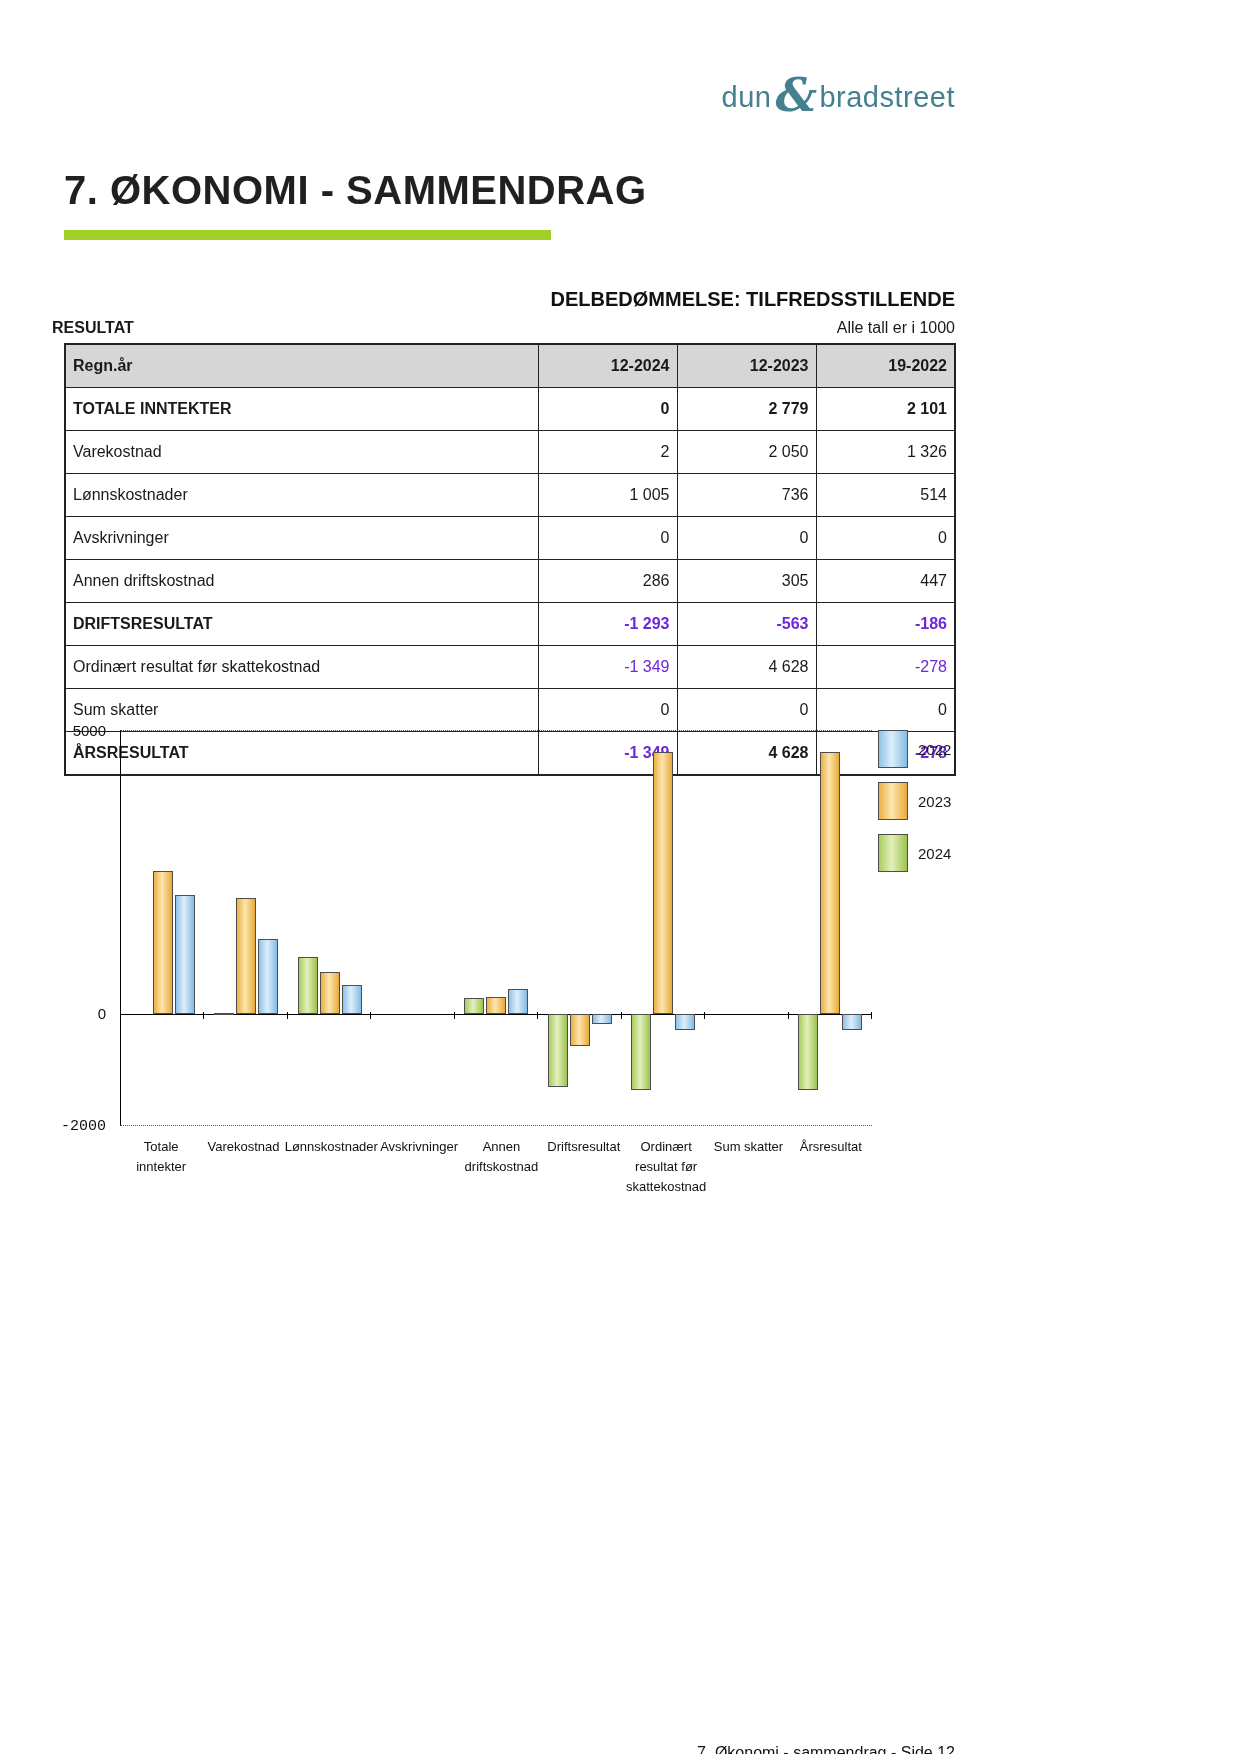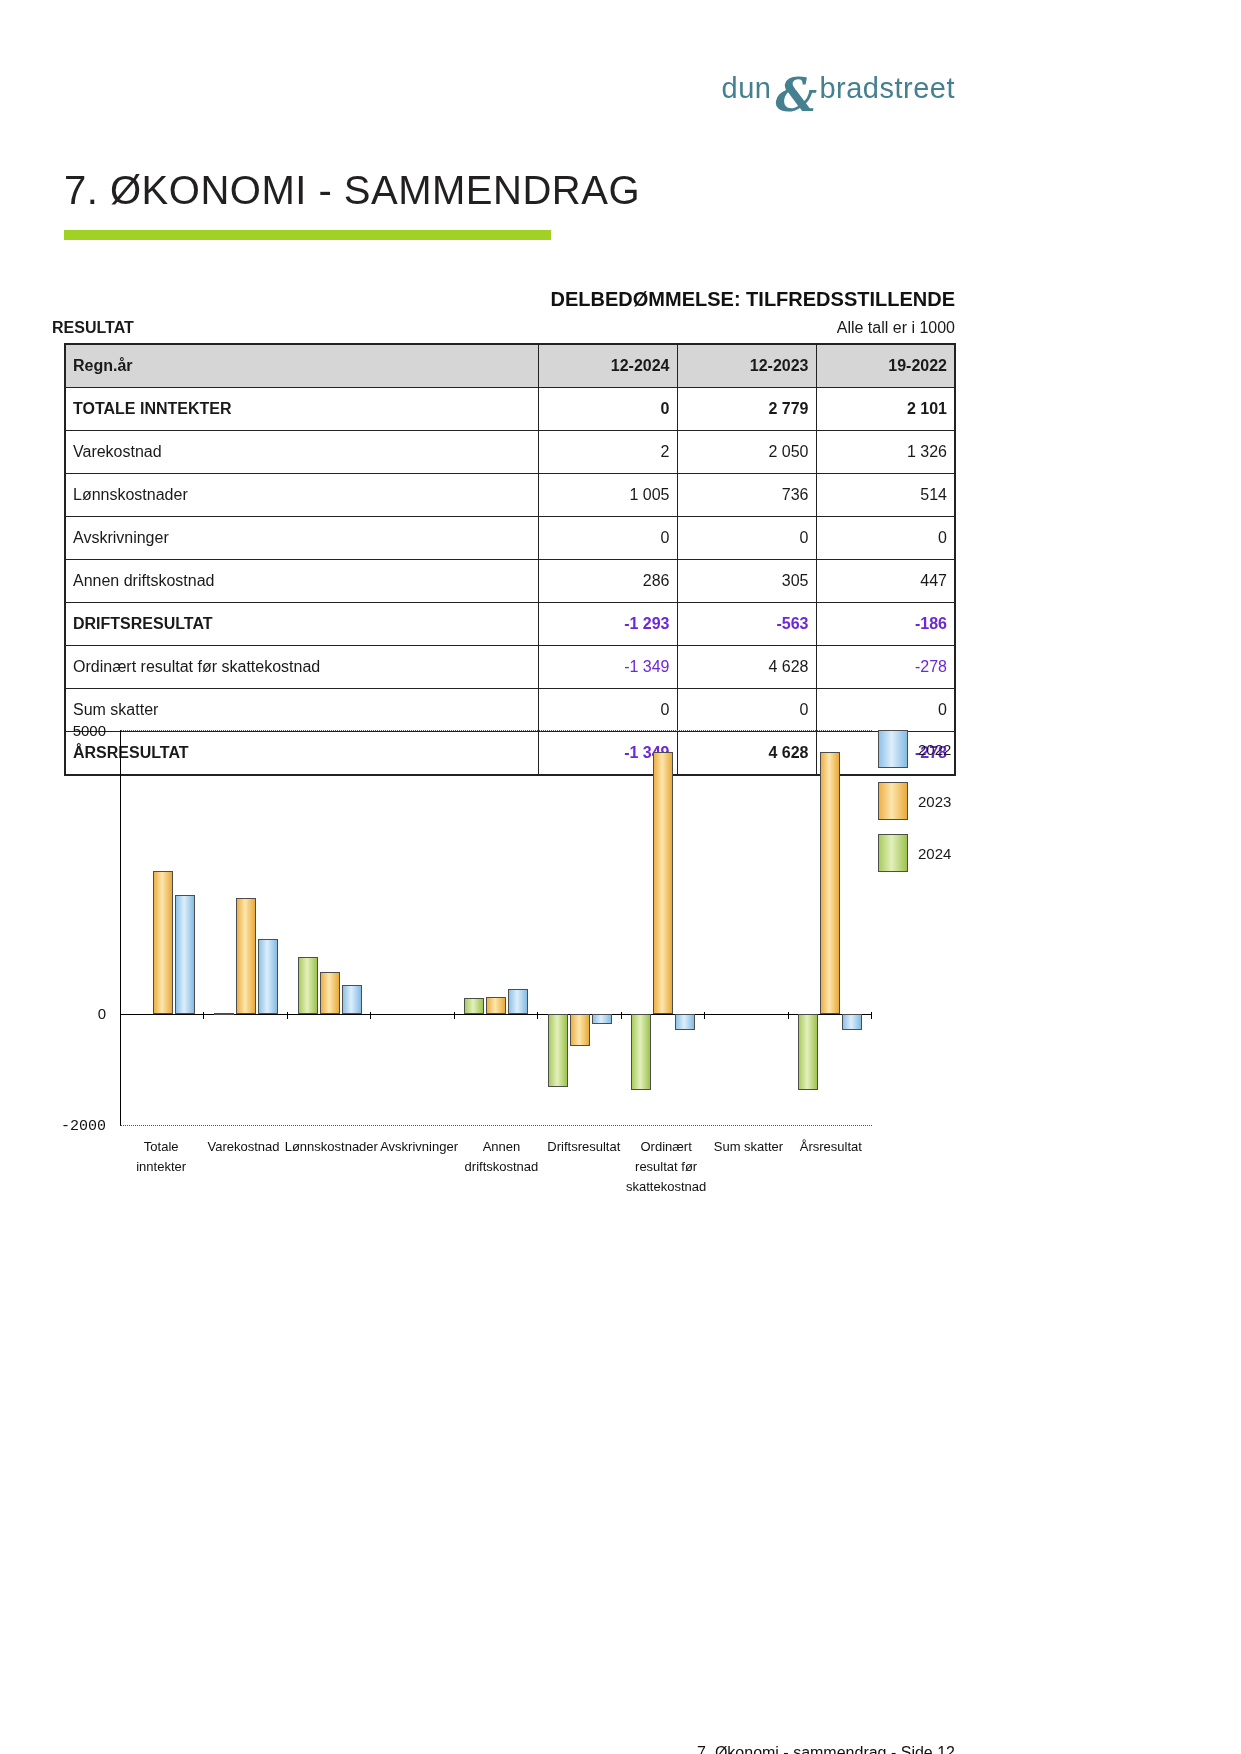--- a/index.html
+++ b/index.html
@@ -1,25 +1,25 @@
 <!DOCTYPE html>
 <html><head>
 <meta charset="utf-8">
 <style>
   * { margin:0; padding:0; box-sizing:border-box; }
   html,body { background:#ffffff; }
   body { font-family:"Liberation Sans", sans-serif; color:#1a1a1a; }
   .page { position:relative; width:1241px; height:1754px; background:#fff; overflow:hidden; }
 
   
-  .logo { position:absolute; top:72px; right:286px; display:flex; align-items:flex-start; color:#44808f; font-size:29px; letter-spacing:0.5px; }
+  .logo { position:absolute; top:72px; right:286px; display:flex; align-items:center; color:#44808f; font-size:29px; letter-spacing:0.5px; }
   .logo .amp { font-family:"DejaVu Serif", serif; font-style:italic; font-weight:bold; font-size:46px; line-height:1; margin:0 2px 4px 4px; }
 
   
-  .title { position:absolute; left:64px; top:168px; font-size:40px; font-weight:normal; color:#221f20; letter-spacing:0.5px; }
+  .title { position:absolute; left:64px; top:168px; font-size:40px; font-weight:bold; color:#221f20; letter-spacing:0.5px; }
   .green-rule { position:absolute; left:64px; top:230px; width:487px; height:10px; background:#a2d125; }
 
   .assessment { position:absolute; right:286px; top:288px; font-size:20px; font-weight:bold; color:#111; }
   .table-meta { position:absolute; left:52px; right:286px; top:319px; display:flex; justify-content:space-between; font-size:16px; }
   .table-meta .sec { font-weight:bold; }
 
   
   .fin-table { position:absolute; left:64px; top:343px; width:892px; border-collapse:collapse; font-size:16px; border:2px solid #222; }
   .fin-table th, .fin-table td { border:1px solid #222; padding:12px 7px; height:29px; text-align:left; vertical-align:middle; }
   .fin-table th { background:#d6d6d6; font-weight:bold; }

